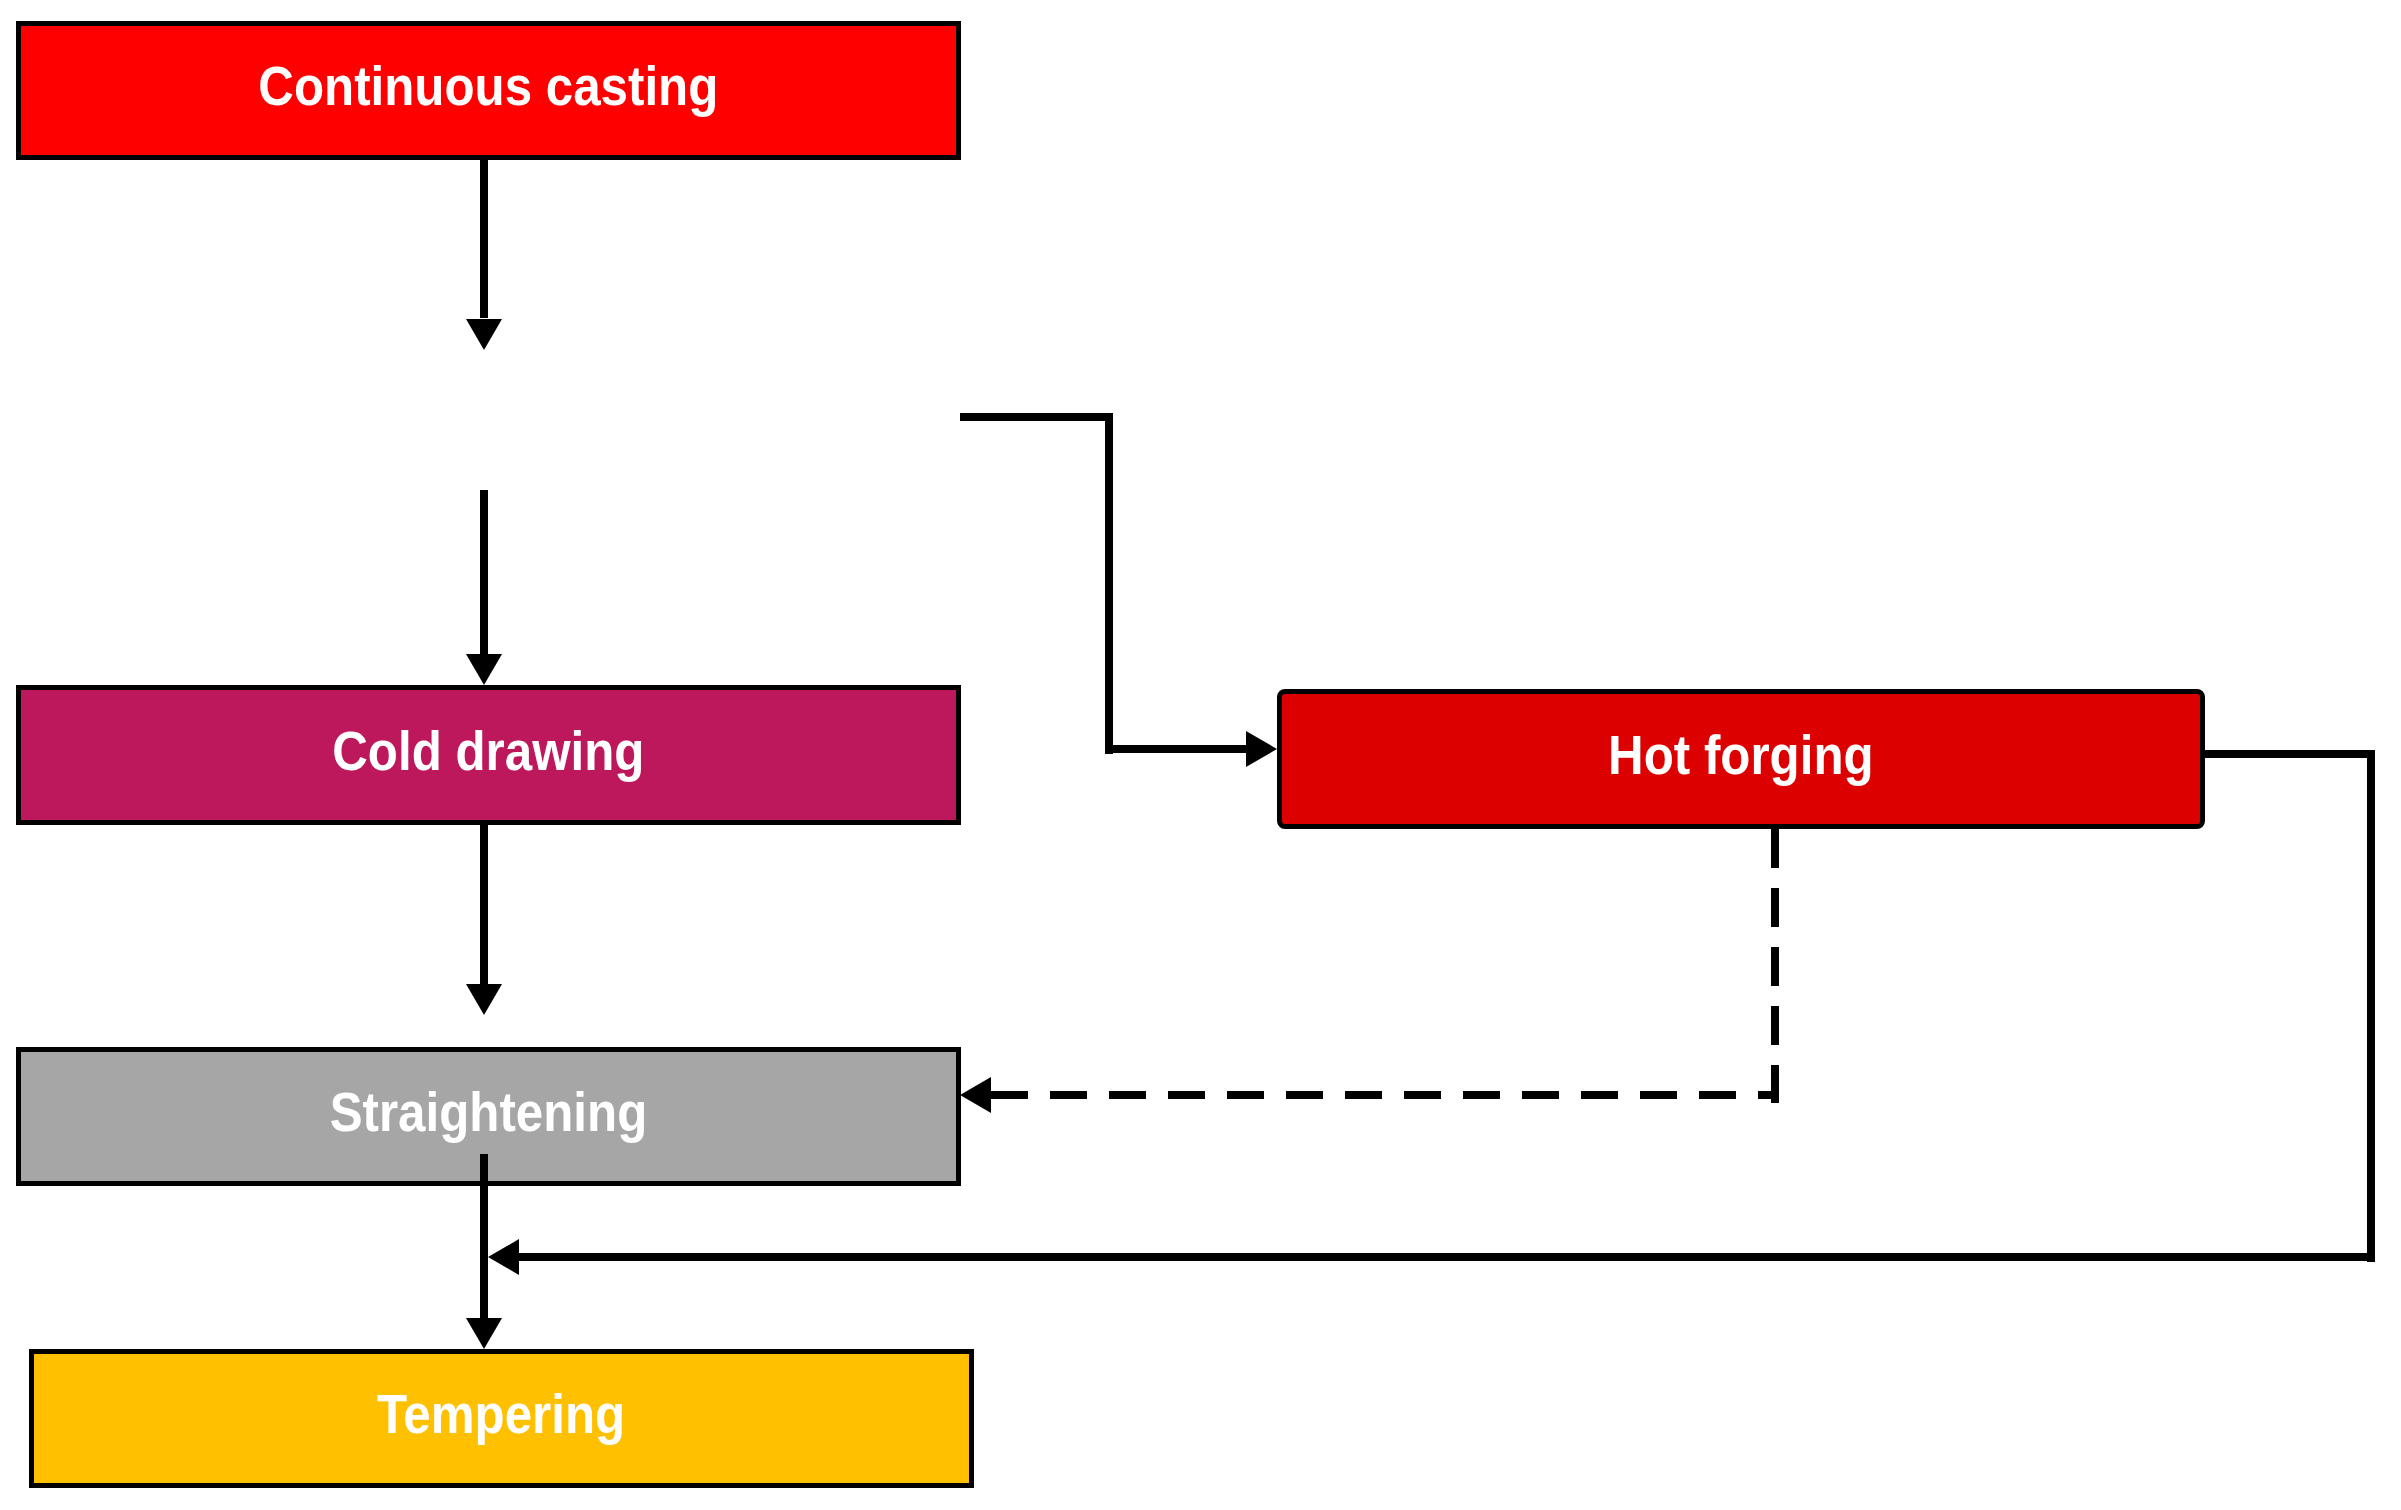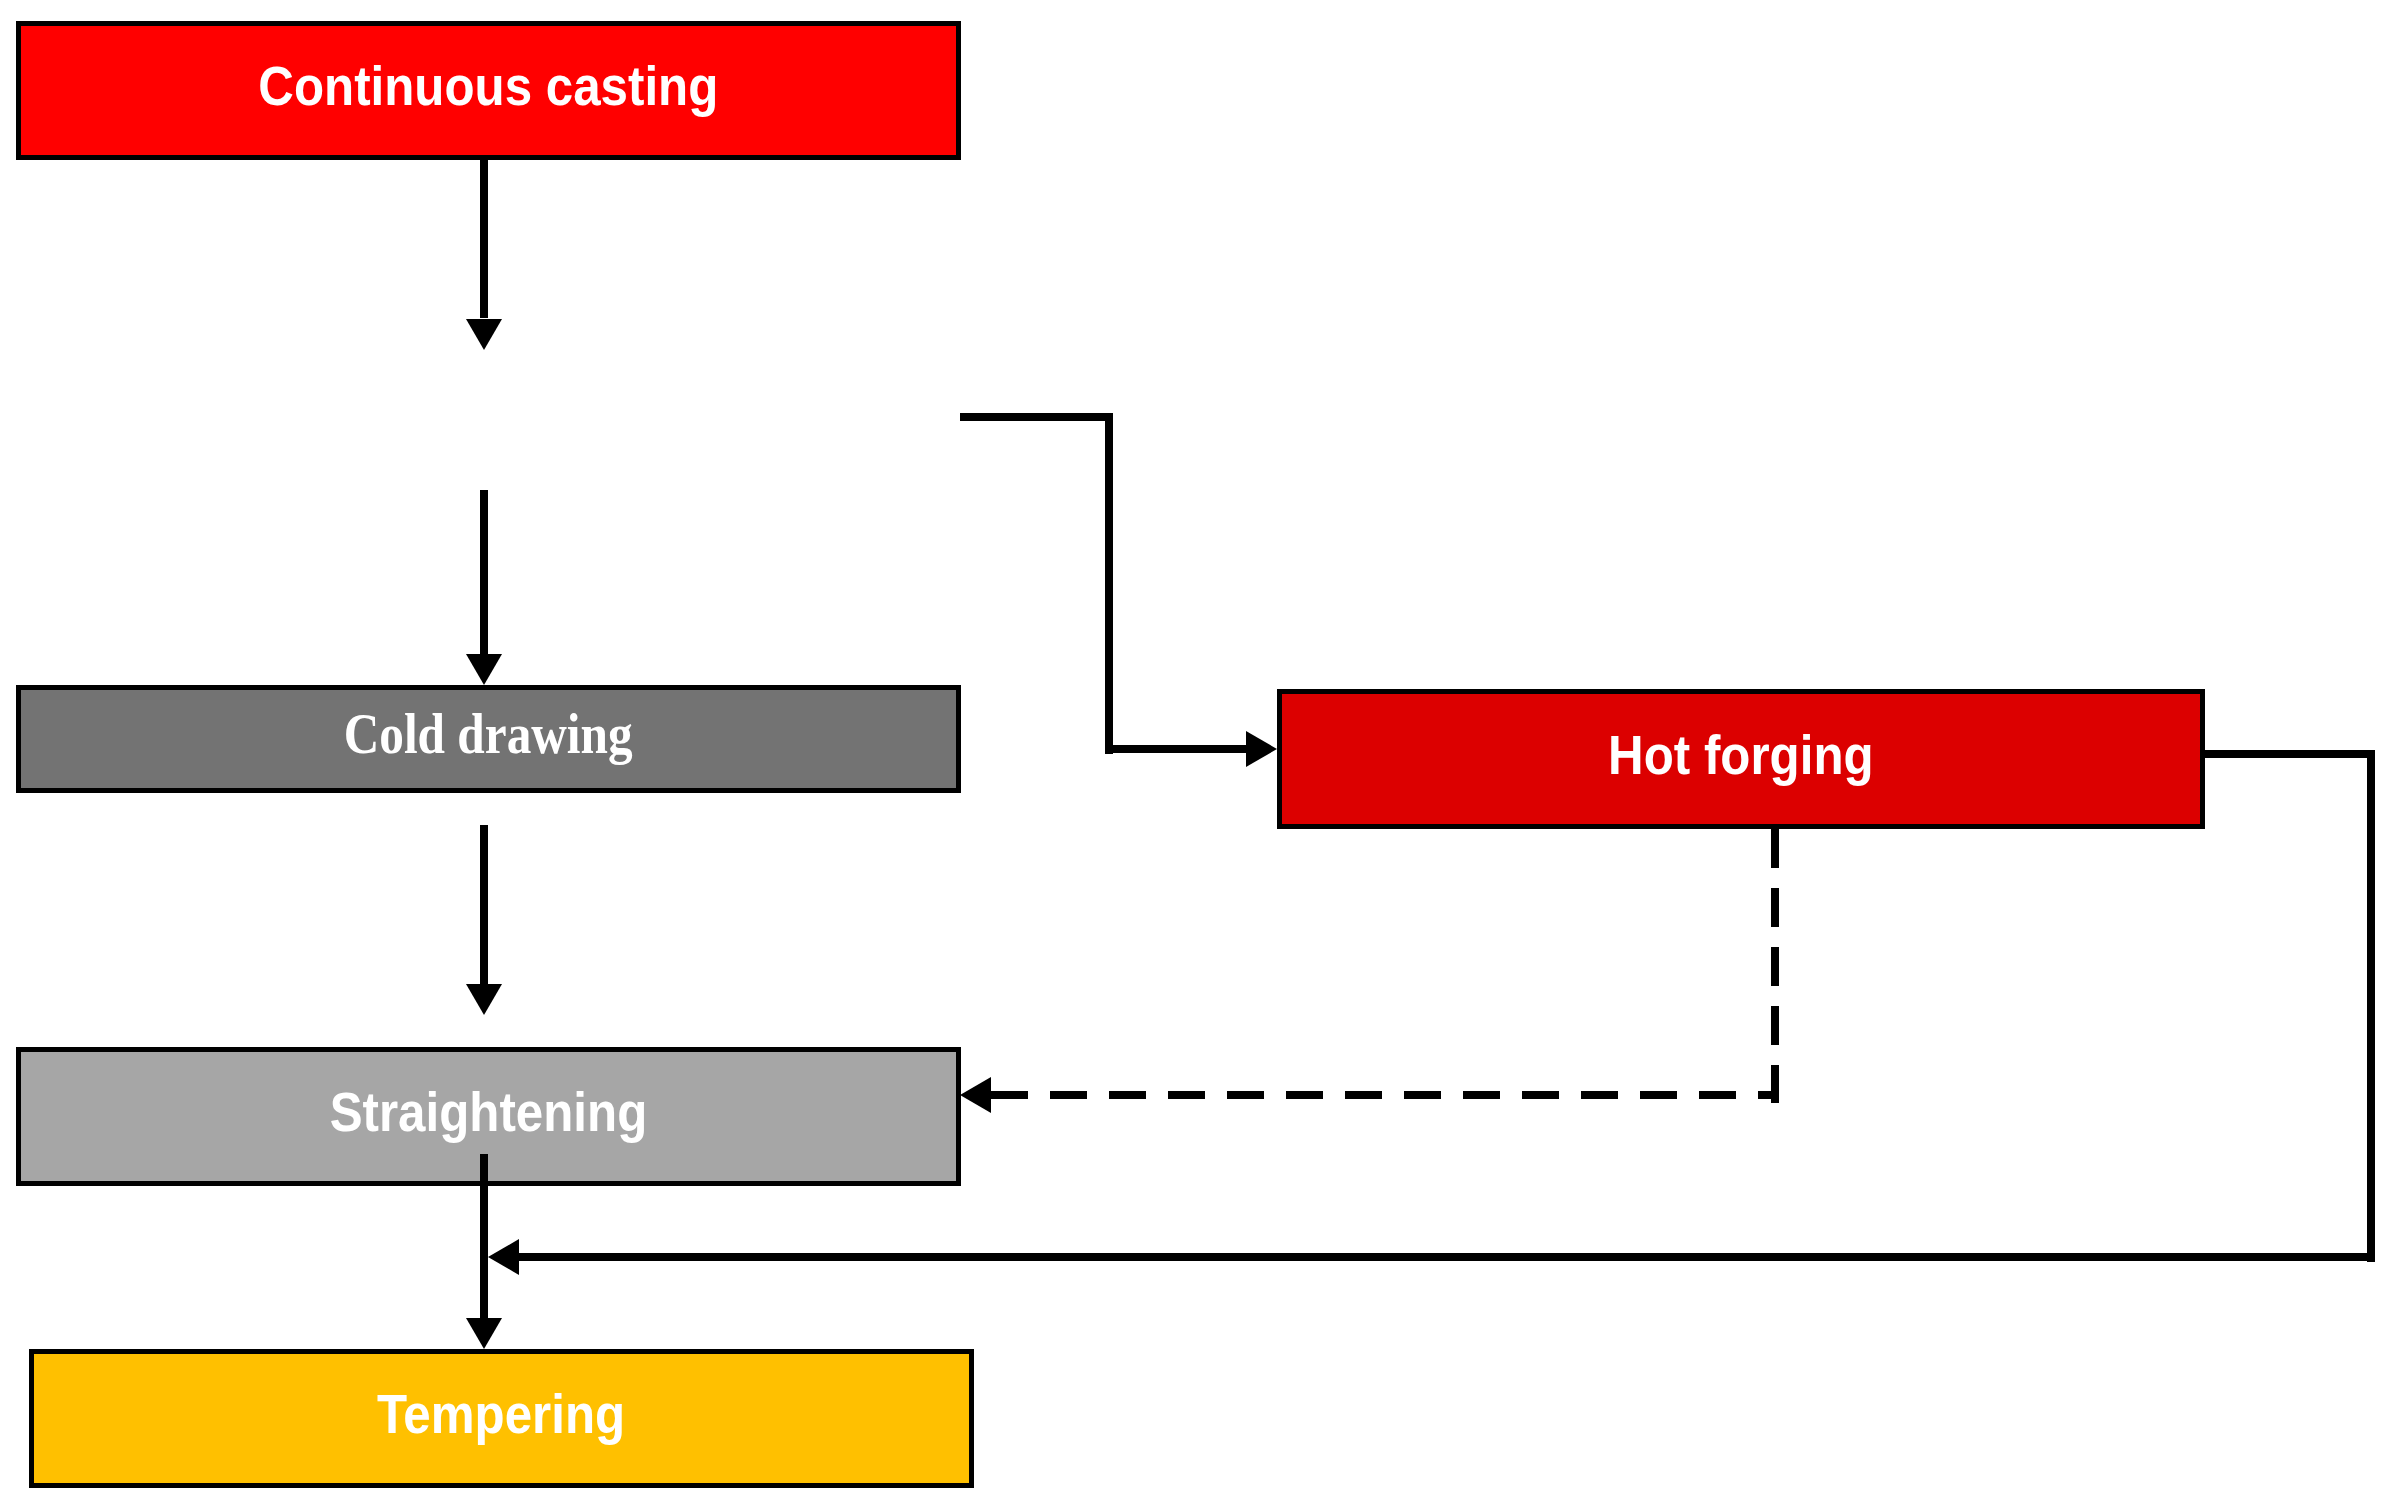--- a/index.html
+++ b/index.html
@@ -27,24 +27,24 @@
     color: #ffffff;
     font-size: 56px;
     font-weight: bold;
     white-space: nowrap;
     display: inline-block;
     transform: scaleX(0.88);
     letter-spacing: 0px;
   }
   .n-casting      { left: 15.5px;   top: 21px;   width: 945px; height: 139px; background: #FF0000; }
   .n-extrusion    { left: 15.5px;   top: 350px;  width: 945px; height: 140px; background: #DC0000; }
-  .n-colddrawing  { left: 15.5px;   top: 685px;  width: 945px; height: 108px; background: #737373; font-family: Liberation Serif, serif; }
+  .n-colddrawing  { left: 15.5px;   top: 685px;  width: 945px; height: 140px; background: #be185d; }
   .n-straighten   { left: 15.5px;   top: 1015px; width: 945px; height: 139px; background: #A6A6A6; margin-top: 32px; }
   .n-tempering    { left: 29px;   top: 1349px; width: 945px; height: 139px; background: #FFC000; }
-  .n-forging      { left: 1277px; top: 689px;  width: 928px; height: 140px; background: #DC0000; }
+  .n-forging      { left: 1277px; top: 689px;  width: 928px; height: 140px; background: #DC0000; border-radius: 8px; }
 
   
   .seg { position: absolute; background: #000000; }
   .seg-a  { left: 480px;  top: 160px;  width: 8.4px;   height: 158px; }  
   .seg-b  { left: 480px;  top: 490px;  width: 8.4px;   height: 164px; }  
   .seg-c  { left: 480px;  top: 825px; width: 8.4px;   height: 159px; }  
   .seg-d  { left: 480px;  top: 1154px; width: 8.4px;   height: 164px; }  
   .seg-h1 { left: 960px; top: 413px;  width: 153px;  height: 8.4px; }   
   .seg-v1 { left: 1105px; top: 413px;  width: 8.4px;   height: 341px; }  
   .seg-h2 { left: 1105px; top: 745px; width: 141px;  height: 8.4px; }   

